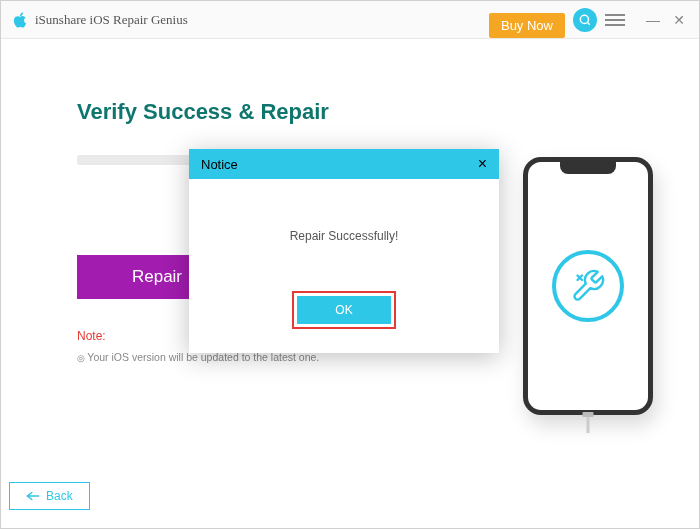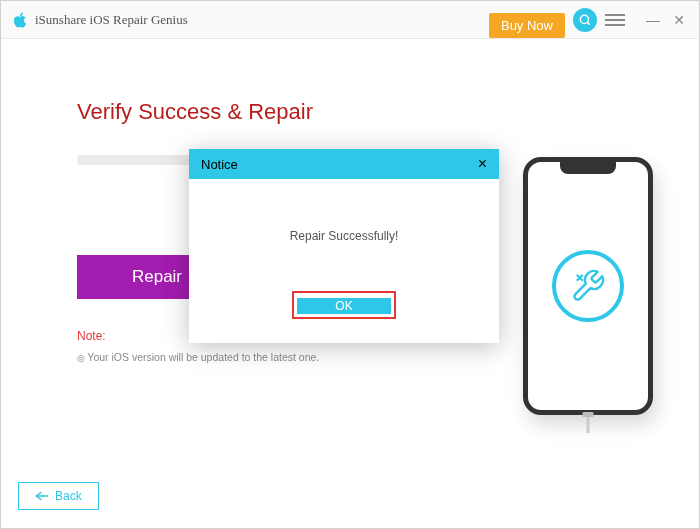--- a/index.html
+++ b/index.html
@@ -10,48 +10,48 @@
     .logo-apple { width: 18px; height: 18px; margin-right: 6px; }
     .app-title { font-size: 13px; color: #555; flex: 1; font-family: Liberation Serif, serif; }
     .buy-now { background: #f5a623; color: #fff; font-size: 13px; padding: 5px 12px; border: none; border-radius: 2px; cursor: pointer; margin-right: 8px; margin-top: 12px; }
     .help-icon { width: 24px; height: 24px; border-radius: 50%; background: #2fc7e8; display: flex; align-items: center; justify-content: center; margin-right: 8px; cursor: pointer; }
     .help-icon svg { width: 14px; height: 14px; }
     .menu-icon { width: 20px; height: 20px; display: flex; flex-direction: column; justify-content: center; gap: 3px; margin-right: 12px; cursor: pointer; }
     .menu-icon span { display: block; height: 2px; background: #888; }
     .win-btn { width: 20px; height: 20px; display: flex; align-items: center; justify-content: center; color: #888; cursor: pointer; font-size: 14px; margin-left: 6px; }
     
     .content { flex: 1; padding: 60px 50px 0 76px; position: relative; }
-    .page-title { font-size: 22px; color: #b91c1c; font-weight: 400; margin-bottom: 30px; }
+    .page-title { font-size: 22px; color: #0f766e; font-weight: 700; margin-bottom: 30px; }
     .progress-bar { width: 340px; height: 10px; background: #eaeaea; border-radius: 2px; margin-bottom: 90px; }
     
     .repair-btn { width: 160px; height: 44px; background: #a21caf; color: #fff; border: none; font-size: 17px; cursor: pointer; }
     
     .note-section { margin-top: 30px; }
     .note-label { color: #e53935; font-size: 12px; margin-bottom: 8px; }
     .note-item { color: #888; font-size: 10.5px; margin-bottom: 5px; }
     .note-item::before { content: "◎ "; font-size: 9px; }
     
     .phone { position: absolute; right: 46px; top: 118px; width: 130px; height: 258px; }
     .phone-frame { width: 100%; height: 100%; border: 5px solid #333; border-radius: 18px; background: #fff; position: relative; box-shadow: 4px 10px 20px rgba(0,0,0,0.15); }
     .phone-notch { position: absolute; top: 0; left: 50%; transform: translateX(-50%); width: 56px; height: 12px; background: #333; border-radius: 0 0 8px 8px; }
     .phone-screen-icon { position: absolute; top: 50%; left: 50%; transform: translate(-50%, -50%); width: 72px; height: 72px; border: 4px solid #2fc7e8; border-radius: 50%; display: flex; align-items: center; justify-content: center; }
     .phone-screen-icon svg { width: 36px; height: 36px; }
     .phone-cable { position: absolute; bottom: -18px; left: 50%; transform: translateX(-50%); width: 3px; height: 18px; background: #ccc; }
     .phone-cable::before { content: ""; position: absolute; top: -3px; left: -4px; width: 11px; height: 5px; background: #bbb; border-radius: 1px; }
     
-    .footer { position: absolute; bottom: 18px; left: 17px; }
+    .footer { position: absolute; bottom: 18px; left: 8px; }
     .back-btn { border: 1px solid #2fc7e8; background: #fff; color: #2fc7e8; padding: 6px 16px; font-size: 12px; cursor: pointer; display: flex; align-items: center; gap: 6px; }
     
     .modal-overlay { position: absolute; top: 148px; left: 188px; width: 310px; background: #fff; box-shadow: 0 4px 24px rgba(0,0,0,0.25); z-index: 100; }
     .modal-header { background: #2fc7e8; color: #000000; padding: 7px 12px; display: flex; justify-content: space-between; align-items: center; font-size: 13px; }
     .modal-close { cursor: pointer; font-size: 16px; line-height: 1; }
     .modal-body { padding: 50px 20px 24px; text-align: center; border-radius: 32px; }
     .modal-msg { color: #555; font-size: 12px; margin-bottom: 48px; }
     .modal-ok-wrap { display: inline-block; border: 2px solid #e53935; padding: 3px; }
-    .modal-ok { background: #2fc7e8; color: #fff; border: none; width: 94px; height: 16px; font-size: 12px; cursor: pointer; }
+    .modal-ok { background: #2fc7e8; color: #fff; border: none; width: 94px; height: 28px; font-size: 12px; cursor: pointer; }
   </style>
 </head>
 <body>
 
 <div class="window">
   <div class="titlebar">
     <span class="logo-apple">
       <svg viewBox="0 0 24 24" fill="#2fc7e8">
           <path d="M18.71 19.5c-.83 1.24-1.71 2.45-3.05 2.47-1.34.03-1.77-.79-3.29-.79-1.53 0-2 .77-3.27.82-1.31.05-2.3-1.32-3.14-2.53C4.25 17 2.94 12.45 4.7 9.39c.87-1.52 2.43-2.48 4.12-2.51 1.28-.02 2.5.87 3.29.87.78 0 2.26-1.07 3.81-.91.65.03 2.47.26 3.64 1.98-.09.06-2.17 1.28-2.15 3.81.03 3.02 2.65 4.03 2.68 4.04-.03.07-.42 1.44-1.38 2.83M13 3.5c.73-.83 1.94-1.46 2.94-1.5.13 1.17-.34 2.35-1.04 3.19-.69.85-1.83 1.51-2.95 1.42-.15-1.15.41-2.35 1.05-3.11z"></path>
         </svg>

